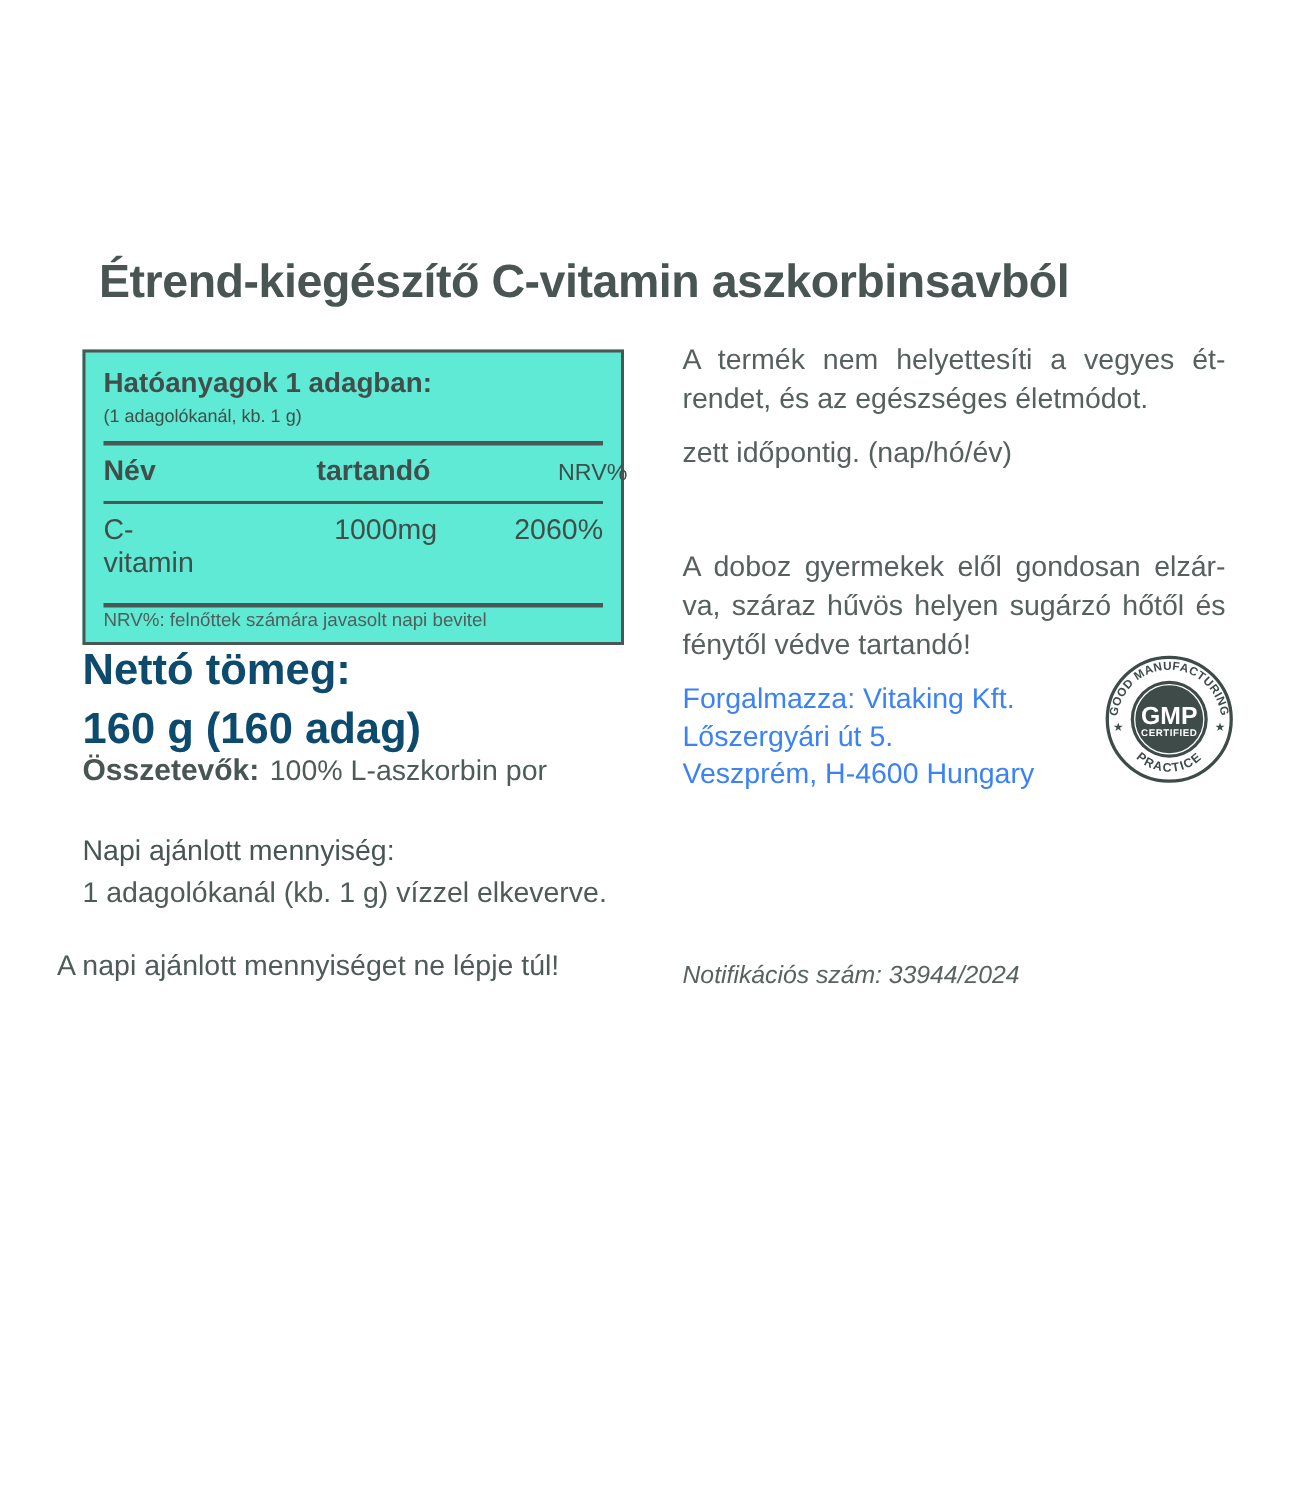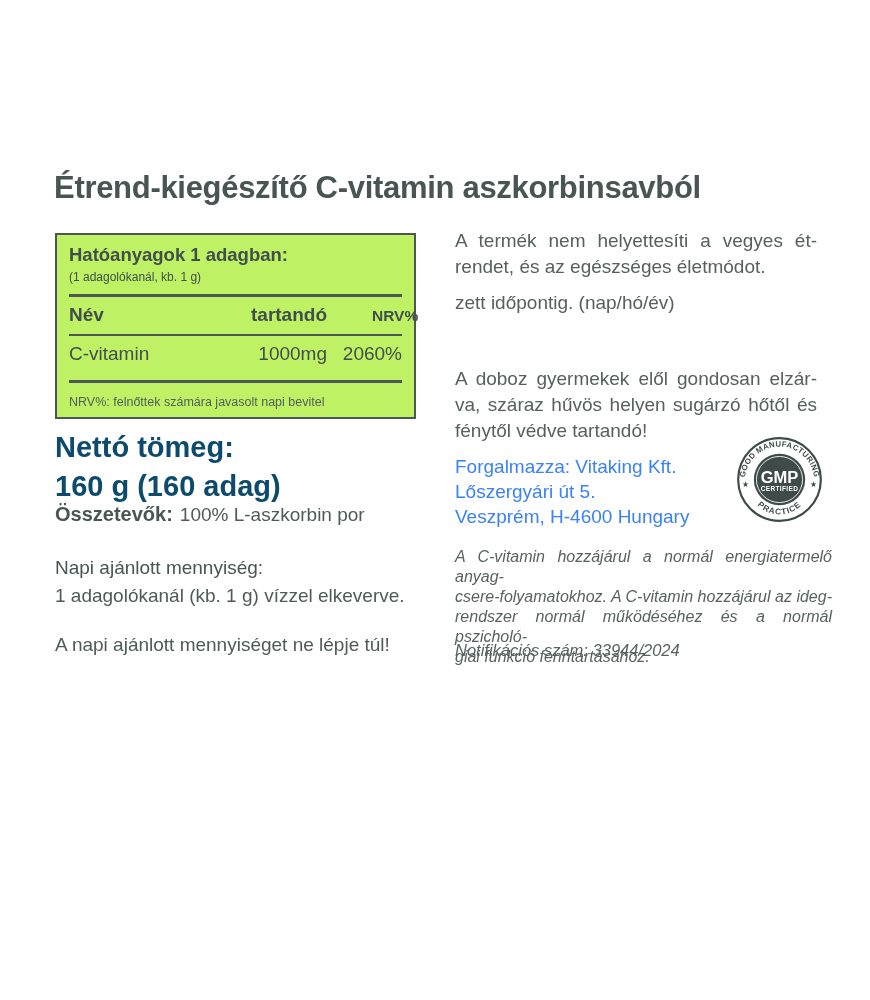--- a/index.html
+++ b/index.html
@@ -10,70 +10,71 @@
   }
   .label-canvas {
     position: relative;
     width: 870px;
     height: 1000px;
     background: #ffffff;
     overflow: hidden;
   }
   .product-title {
     position: absolute;
-    left: 54px;
+    left: 66px;
     top: 170px;
     width: 770px;
     font-size: 31px;
     font-weight: bold;
     letter-spacing: -0.3px;
     color: #485553;
   }
   
   .facts-box {
     position: absolute;
     left: 55px;
     top: 233px;
     width: 361px;
     border: 2px solid #4b5755;
-    background: #bef264;
+    background: #5eead4;
     padding: 8px 12px 7px 12px;
     color: #424e4c;
   }
   .facts-header { font-size: 18.5px; font-weight: bold; line-height: 24px; }
   .facts-subheader { font-size: 12px; line-height: 20px; }
   .hr { background: #4b5755; width: 100%; }
   .hr.thick { height: 3px; margin: 7px 0 0 0; }
   .hr.thin  { height: 1.5px; margin: 0; }
   .facts-row {
     display: flex;
     align-items: baseline;
     padding: 7px 0 8px 0;
+    gap: 40px;
   }
   .facts-row .c1 { flex: 1; font-size: 19px; }
   .facts-row .c2 { width: 130px; text-align: right; font-size: 19px; }
   .facts-row .c3 { width: 75px; text-align: right; font-size: 19px; }
   .facts-row.head .c1, .facts-row.head .c2 { font-weight: bold; }
-  .facts-row.head .c3 { font-weight: bold; font-size: 15.5px; padding-left: 45px; }
-  .facts-footnote { font-size: 12.5px; line-height: 16px; margin-top: 11px; color: #525e5c; }
+  .facts-row.head .c3 { font-weight: normal; font-size: 15.5px; padding-left: 45px; }
+  .facts-footnote { font-size: 12.5px; line-height: 16px; margin-top: 0; color: #525e5c; }
   
   .net-weight {
     position: absolute;
     left: 55px;
     top: 428px;
     font-size: 29px;
     font-weight: bold;
     line-height: 39px;
     color: #0c4a6e;
   }
   .ingredients { position: absolute; left: 55px; top: 503px; font-size: 19px; color: #4f5b59; }
   .ingredients .lbl { font-weight: bold; font-size: 20px; margin-right: 7px; color: #485553; }
   .daily-dose { position: absolute; left: 55px; top: 554px; font-size: 19px; line-height: 28px; color: #4f5b59; }
   .daily-dose .lbl { font-weight: normal; color: #485553; }
-  .warning { position: absolute; left: 55px; top: 634px; font-size: 19px; color: #4f5b59; }
+  .warning { position: absolute; left: 38px; top: 634px; font-size: 19px; color: #4f5b59; }
   
   .rcol-para { position: absolute; left: 455px; width: 362px; font-size: 19px; line-height: 26px; color: #56605e; }
   .jline { text-align: justify; text-align-last: justify; }
   .jline.last { text-align-last: left; }
   .distributor { position: absolute; left: 455px; top: 454px; width: 280px; font-size: 19px; line-height: 25px; color: #3b82f6; }
   .claims {
     position: absolute;
     left: 455px;
     top: 547px;
     width: 377px;
@@ -177,22 +178,16 @@
       <text class="gmp-bottom-text">
         <textPath href="#arcBottom" startOffset="50%" text-anchor="middle">PRACTICE</textPath>
       </text>
       <text class="gmp-star" x="11" y="59" text-anchor="middle">★</text>
       <text class="gmp-star" x="89" y="59" text-anchor="middle">★</text>
       <text class="gmp-center-big" x="50" y="53.5" text-anchor="middle">GMP</text>
       <text class="gmp-center-small" x="50" y="63" text-anchor="middle">CERTIFIED</text>
     </svg>
   </div>
 
-  <div class="claims">
-    <div class="jline">A C-vitamin hozzájárul a normál energiatermelő anyag-</div>
-    <div class="jline">csere-folyamatokhoz. A C-vitamin hozzájárul az ideg-</div>
-    <div class="jline">rendszer normál működéséhez és a normál pszicholó-</div>
-    <div class="jline last">giai funkció fenntartásához.</div>
-  </div>
 
   <div class="notification">Notifikációs szám: 33944/2024</div>
 
 </div>
 
 </body></html>

